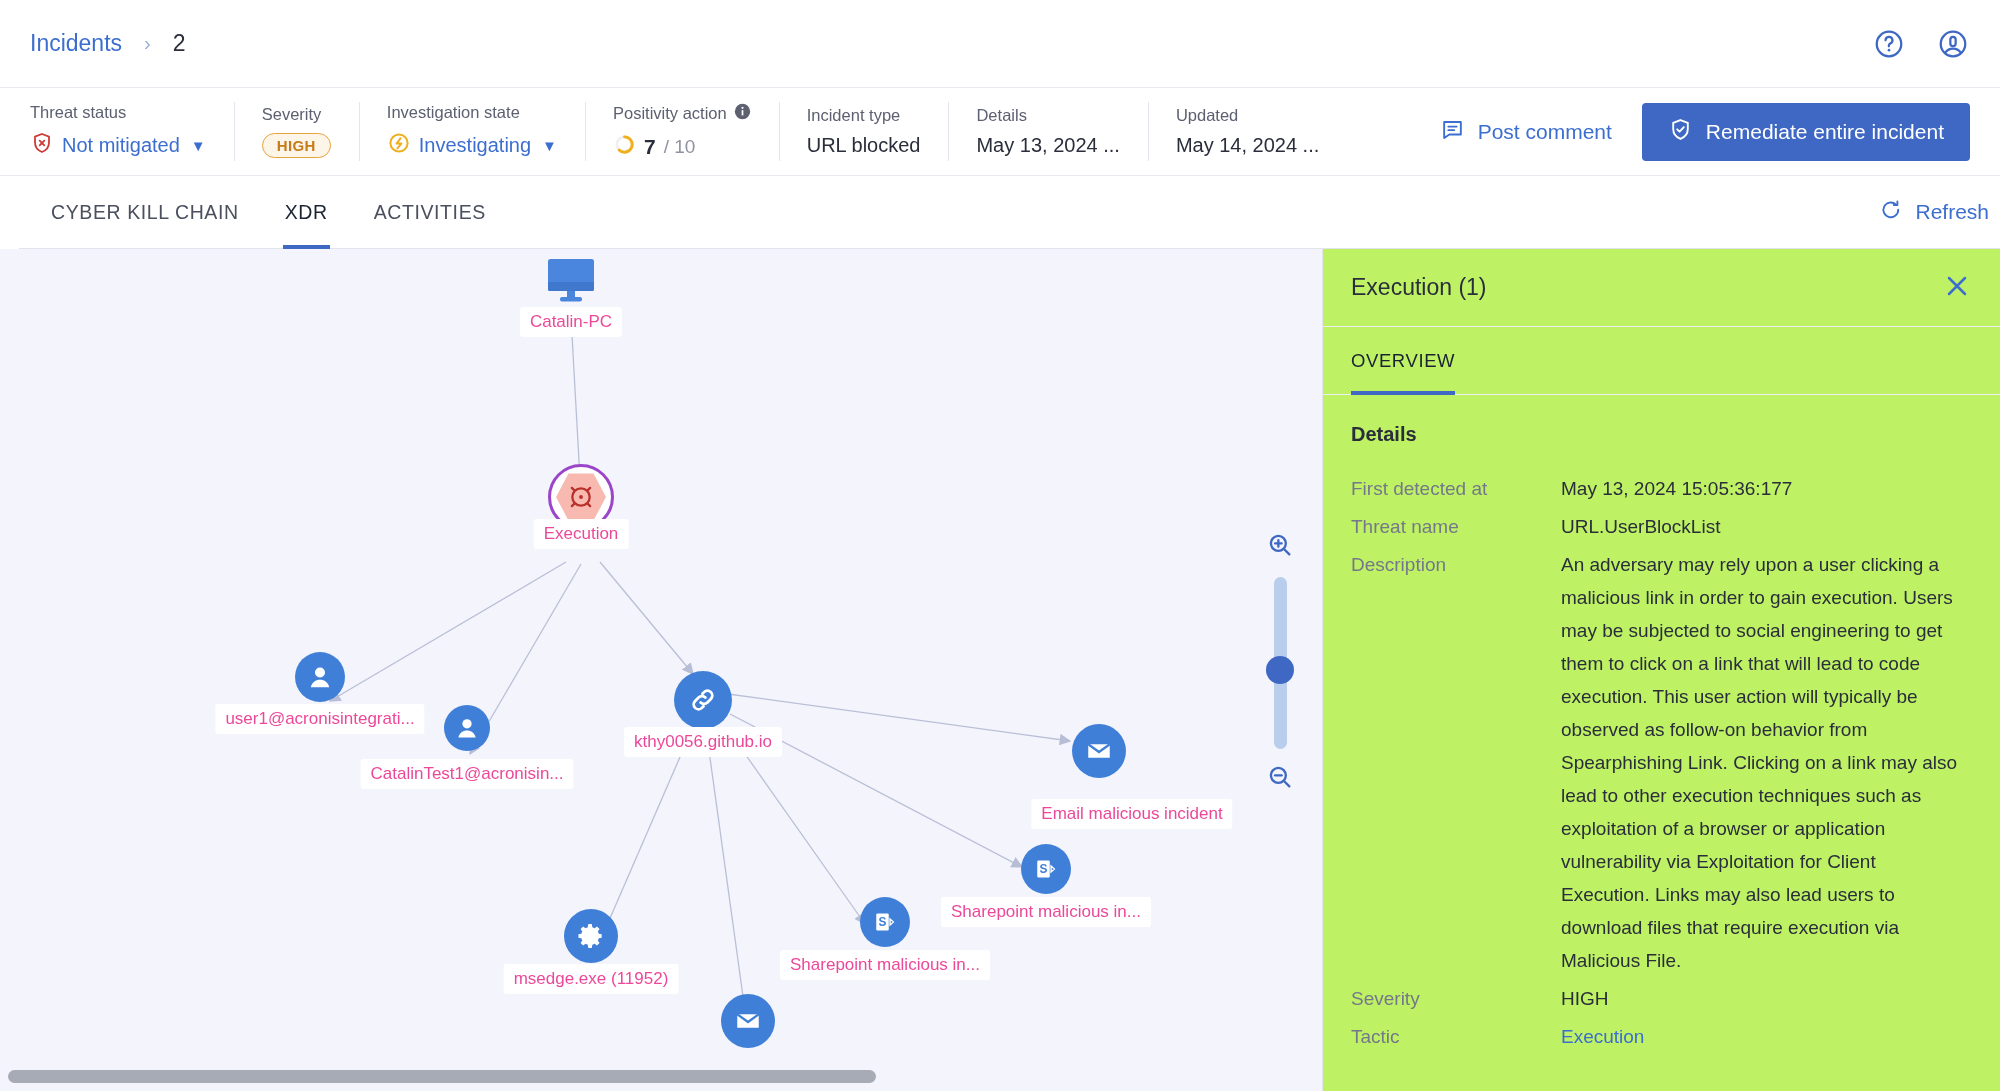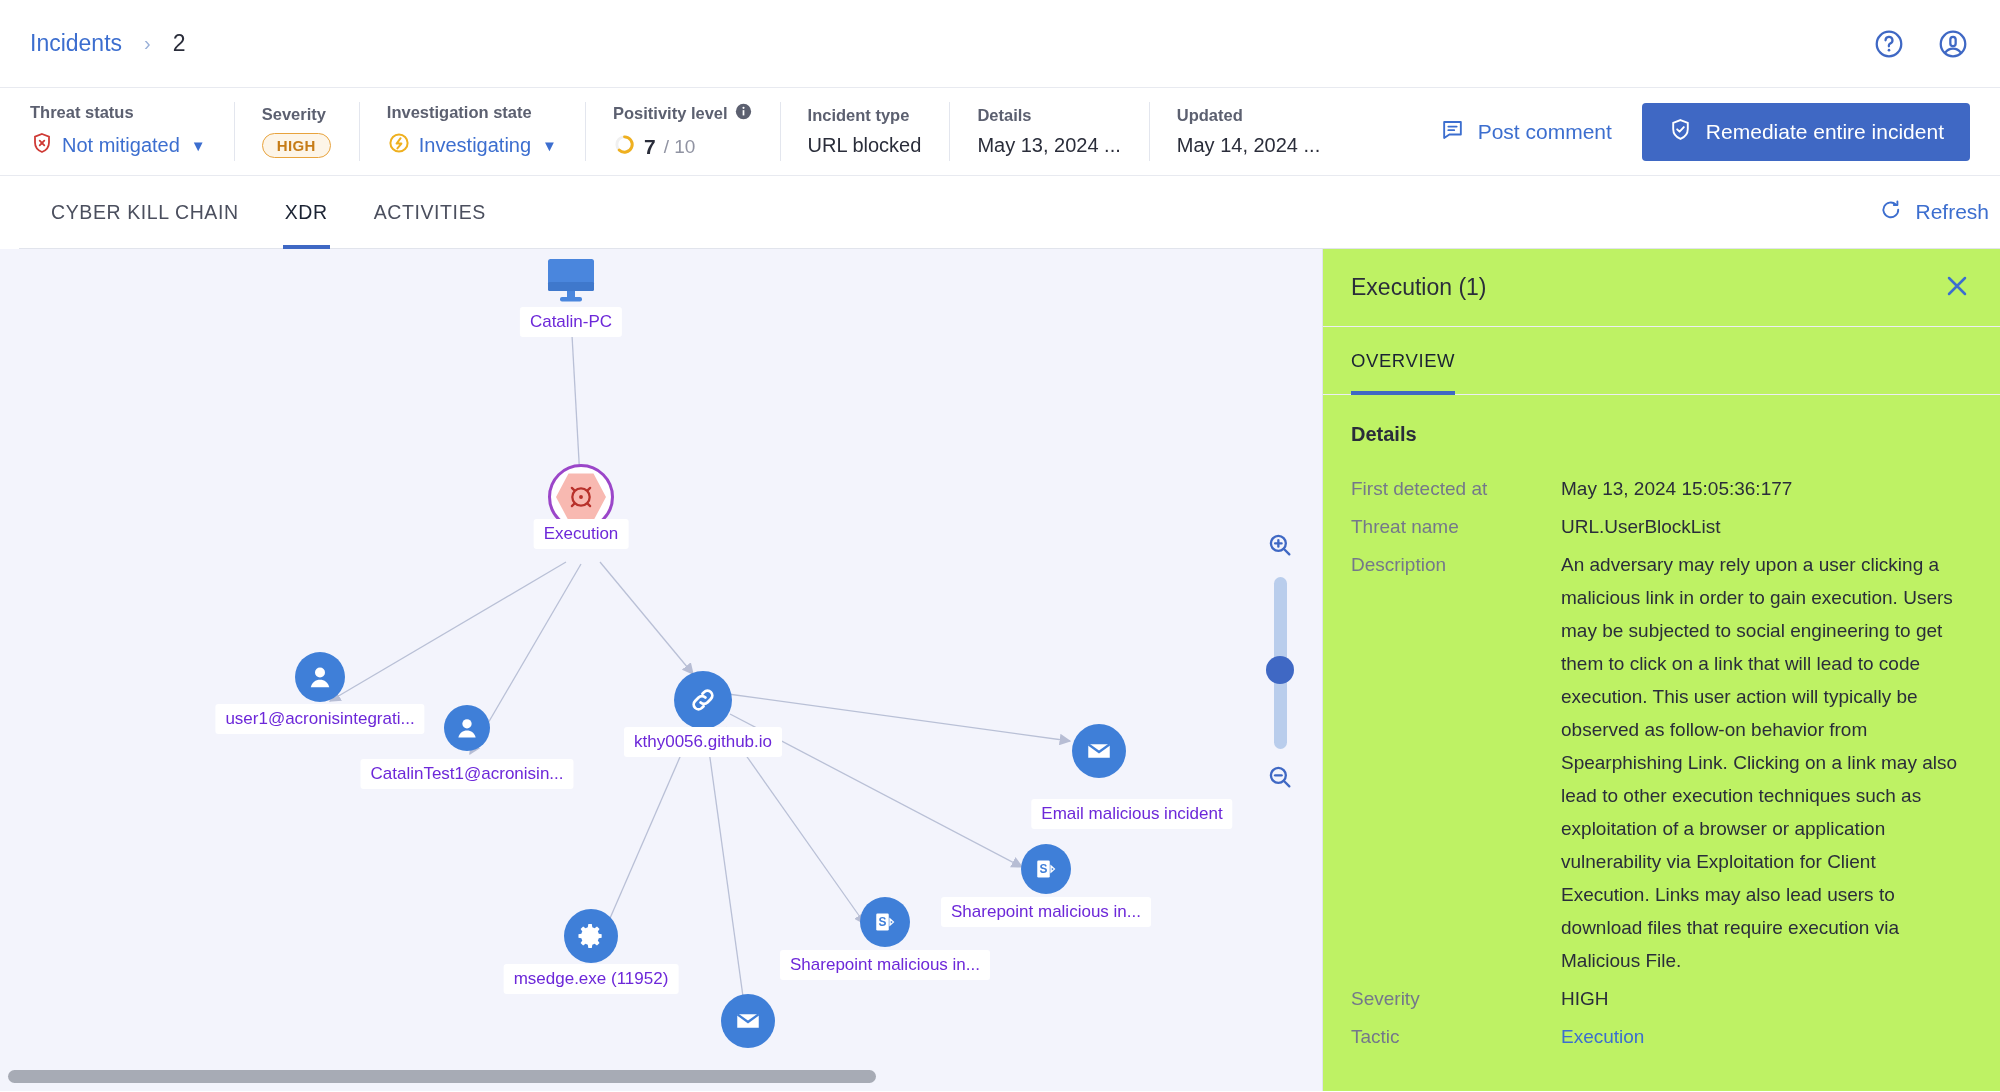--- a/index.html
+++ b/index.html
@@ -42,21 +42,21 @@
     padding: 0 28px 0 0; position: relative;
     min-width: 0;
   }
   .sfield + .sfield { padding-left: 28px; }
   .sfield.divided::before {
     content: ""; position: absolute; left: 0; top: 14px; bottom: 14px;
     width: 1px; background: #e3e6ee;
   }
   .slabel {
     font-size: 16.5px; color: #5c6070; margin-bottom: 9px;
-    white-space: nowrap; display: flex; align-items: center; gap: 7px; font-weight: bold;
+    white-space: nowrap; display: flex; align-items: center; gap: 7px;
   }
   .svalue {
     font-size: 20px; display: flex; align-items: center; gap: 8px;
     white-space: nowrap;
   }
   .svalue.link { color: #3c6ecf; }
   .chev { color: #3c6ecf; font-size: 15px; margin-left: 3px; }
   .sev-pill {
     border: 1.5px solid #e8a33d; color: #c67c18; background: #fdf5e8;
     border-radius: 16px; padding: 3px 14px;
@@ -115,21 +115,21 @@
   .node {
     position: absolute; display: flex; align-items: center; justify-content: center;
     cursor: pointer;
   }
   .circ {
     border-radius: 50%; background: #3f7fd8;
     display: flex; align-items: center; justify-content: center;
   }
   .nlabel {
     position: absolute; background: #fff; border-radius: 3px;
-    padding: 5px 10px; font-size: 17px; color: #6d28d9;
+    padding: 5px 10px; font-size: 17px; color: #ec4899;
     white-space: nowrap; transform: translateX(-50%);
     box-shadow: 0 0 0 0 rgba(0,0,0,0);
   }
   .exec-node {
     width: 66px; height: 66px; border-radius: 50%;
     border: 3px solid #9b46c9; background: #fff;
     display: flex; align-items: center; justify-content: center;
   }
   .hexbg {
     width: 50px; height: 50px; background: #f8b9b1;
@@ -249,21 +249,21 @@
           <path d="M13.6 7.2L9.6 12.6h4.8L10.4 17.4" stroke-linecap="round" stroke-linejoin="round"></path>
         </svg>
       </span>
       <span>Investigating</span>
       <span class="chev">▼</span>
     </div>
   </div>
 
   <div class="sfield divided">
     <div class="slabel">
-      <span>Positivity level</span>
+      <span>Positivity action</span>
       <span>
         <svg width="17" height="17" viewBox="0 0 20 20">
           <circle cx="10" cy="10" r="9" fill="#5c6070"></circle>
           <rect x="9" y="8.4" width="2" height="6.2" fill="#fff"></rect>
           <circle cx="10" cy="5.7" r="1.25" fill="#fff"></circle>
         </svg>
       </span>
     </div>
     <div class="svalue">
       <span>

